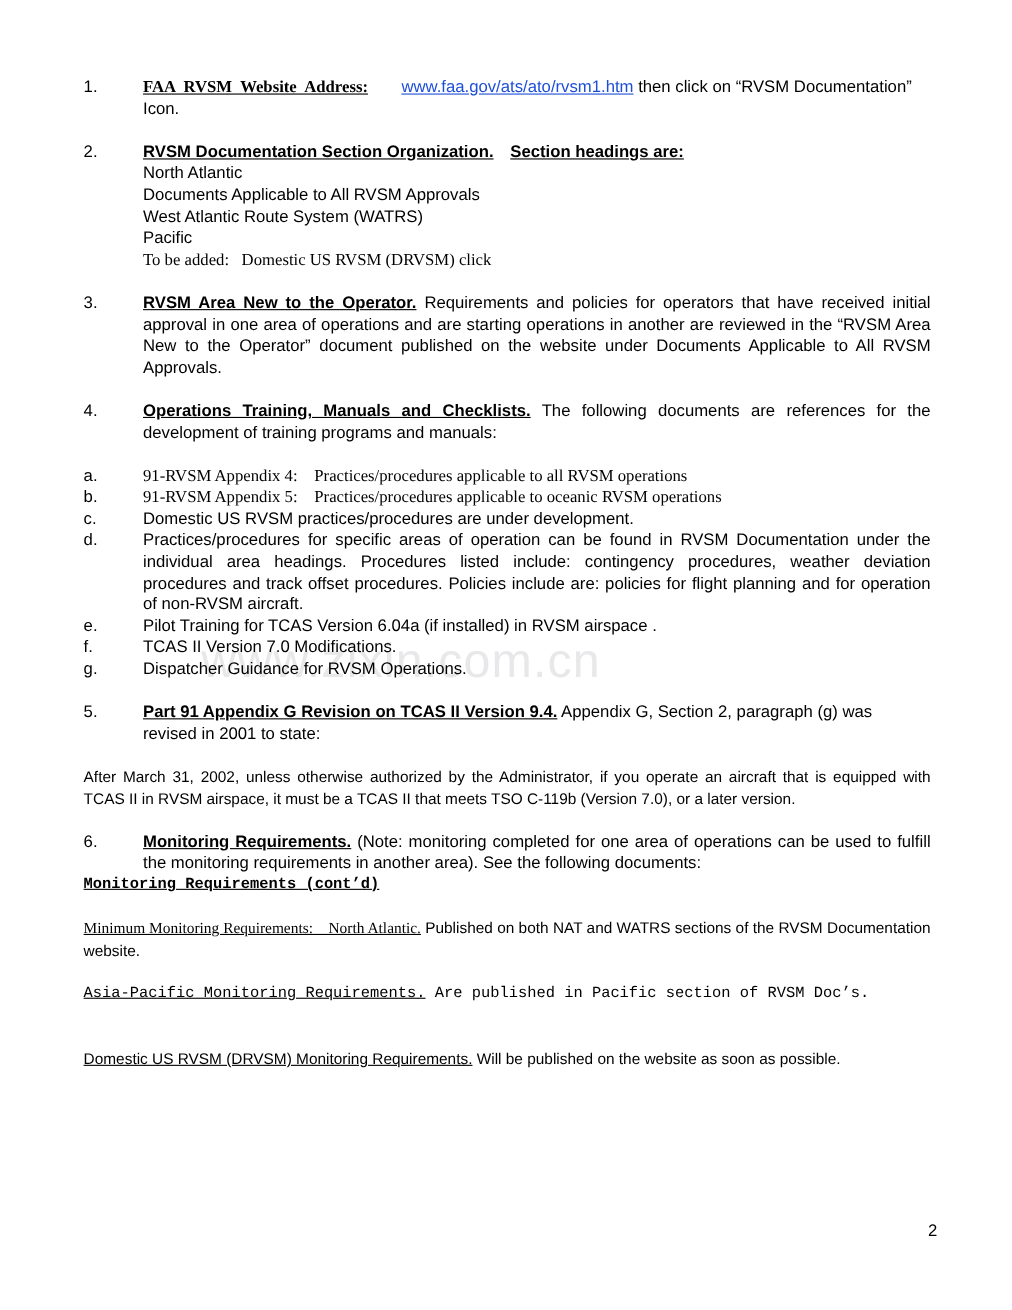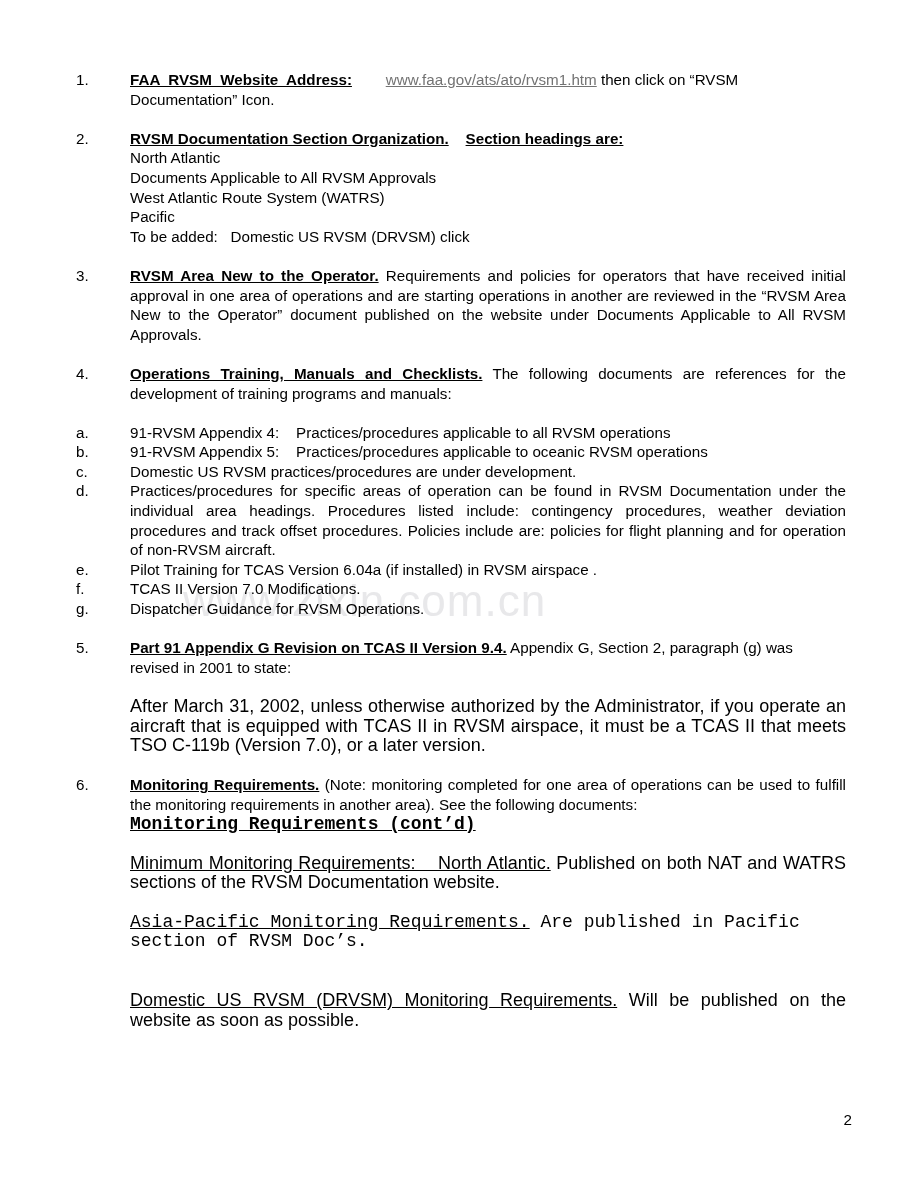--- a/index.html
+++ b/index.html
@@ -53,42 +53,41 @@
     width: 54px;
     white-space: nowrap;
   }
   .body {
     flex: 1 1 auto;
     text-align: justify;
     text-justify: inter-word;
   }
   .body.noj { text-align: left; }
   .plain {
-    font-size: 18px;
+    font-size: 14px;
     line-height: 19.6px;
-    margin-left: 54px;
     text-align: justify;
   }
   .plain.noj { text-align: left; font-family: Liberation Mono, monospace; }
   .gap-lg { height: 19.6px; }
   b.u {
     font-weight: bold;
     text-decoration: underline;
     text-underline-offset: 1px;
   }
   span.u {
     text-decoration: underline;
     text-underline-offset: 1px;
   }
   a.link {
-    color: #737373;
+    color: #1d4ed8;
     text-decoration: underline;
     text-underline-offset: 1px;
   }
-  .wsp { white-space: pre; }
+  .wsp { white-space: pre; font-family: Liberation Serif, serif; }
   .pagenum {
     position: absolute;
     right: 68px;
     top: 1110px;
     font-size: 15.2px;
     line-height: 19.6px;
     z-index: 2;
   }
   .sublist .item { line-height: 19.6px; }
 </style>

